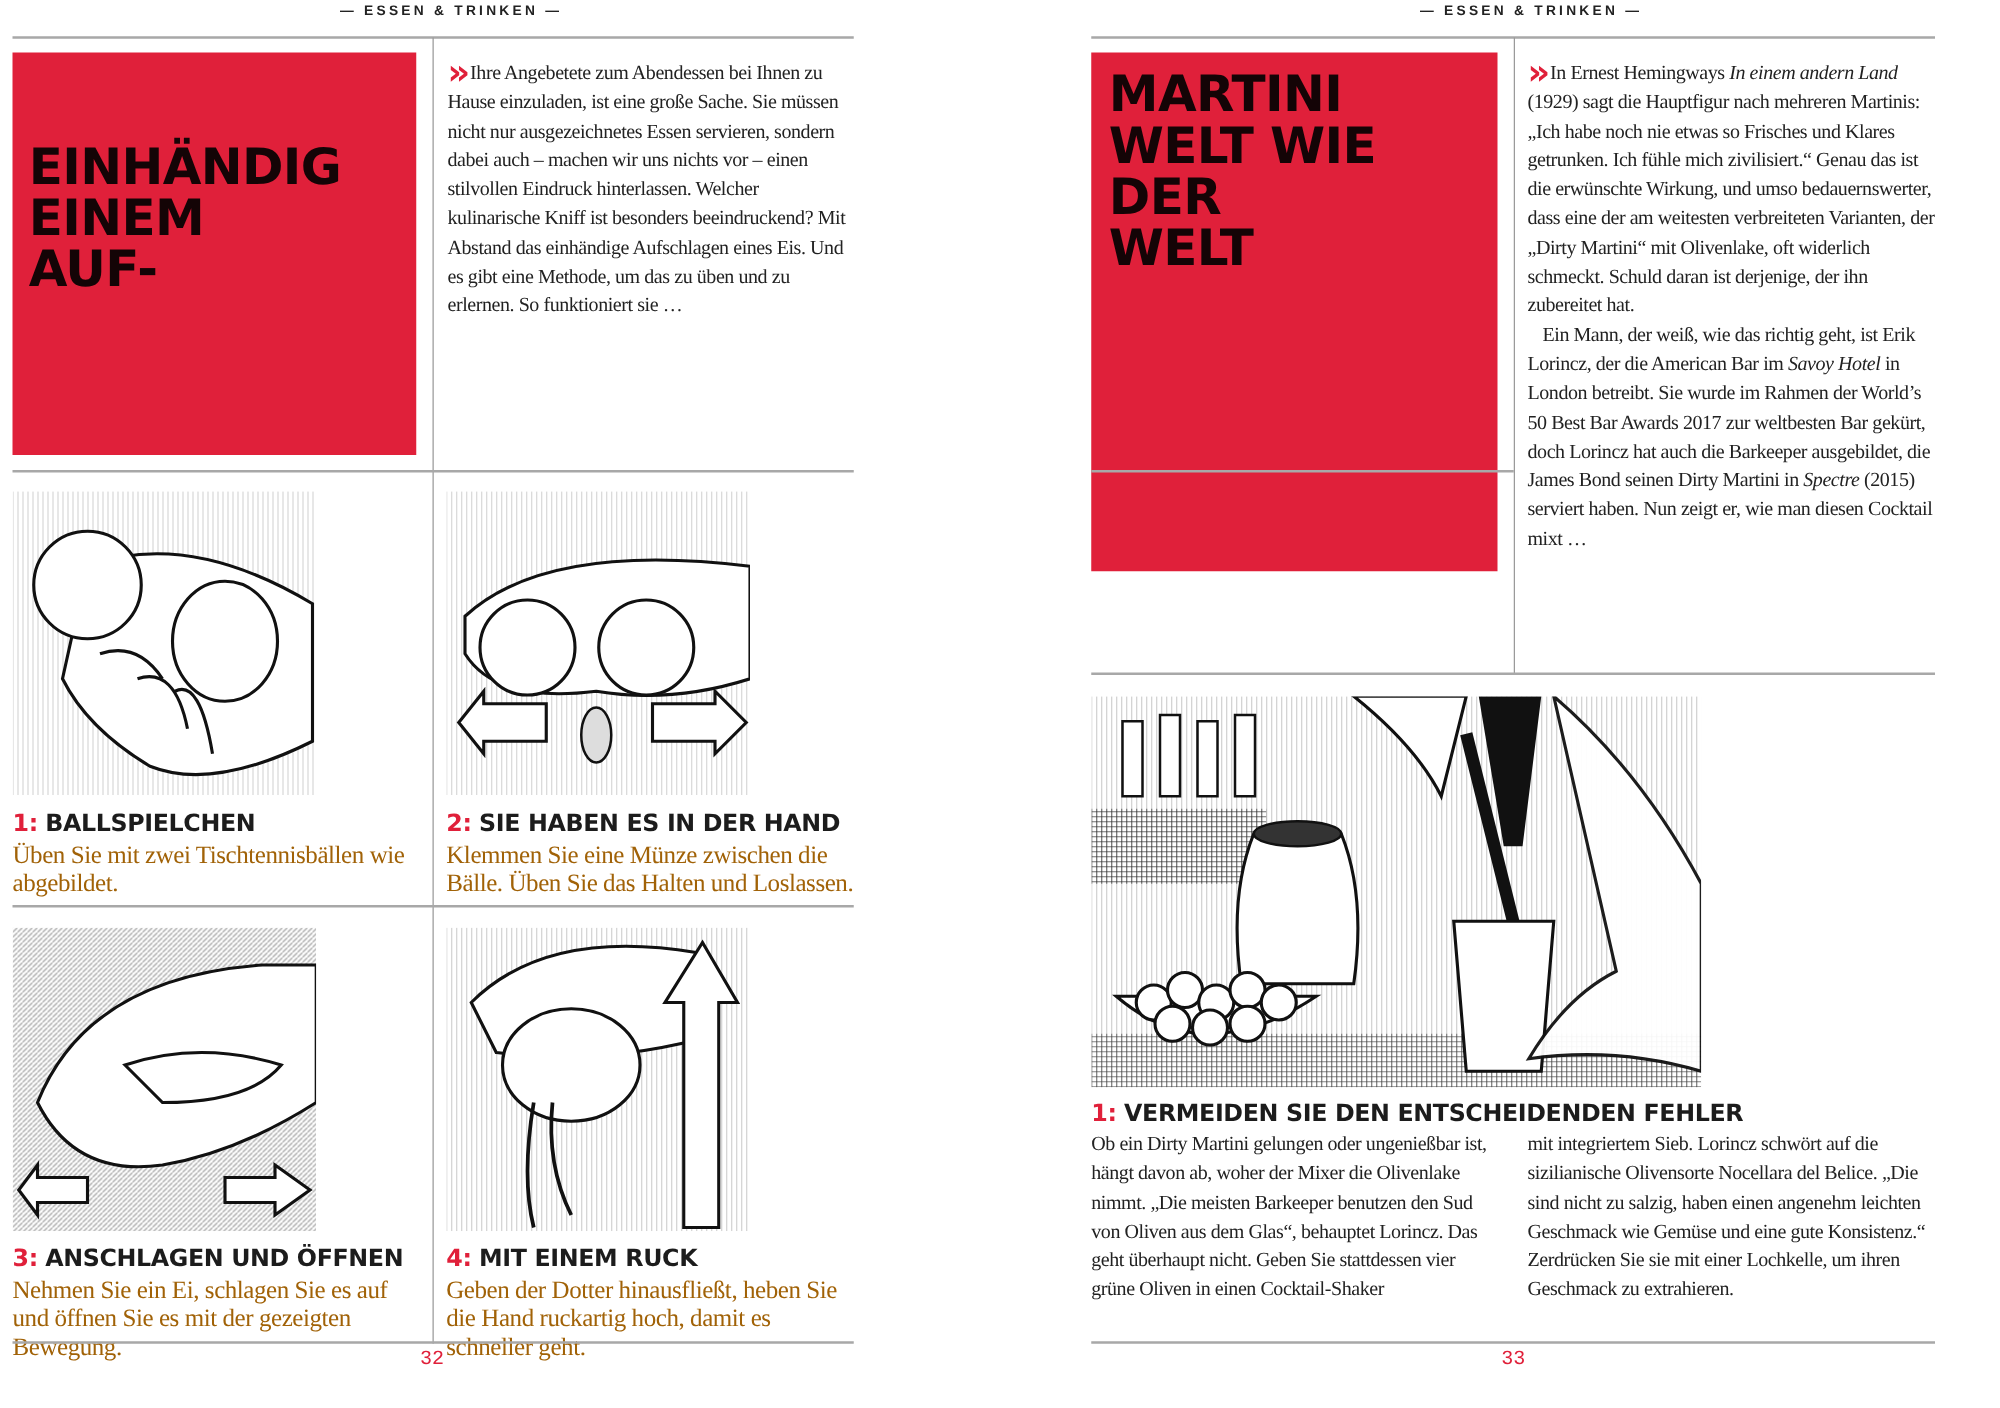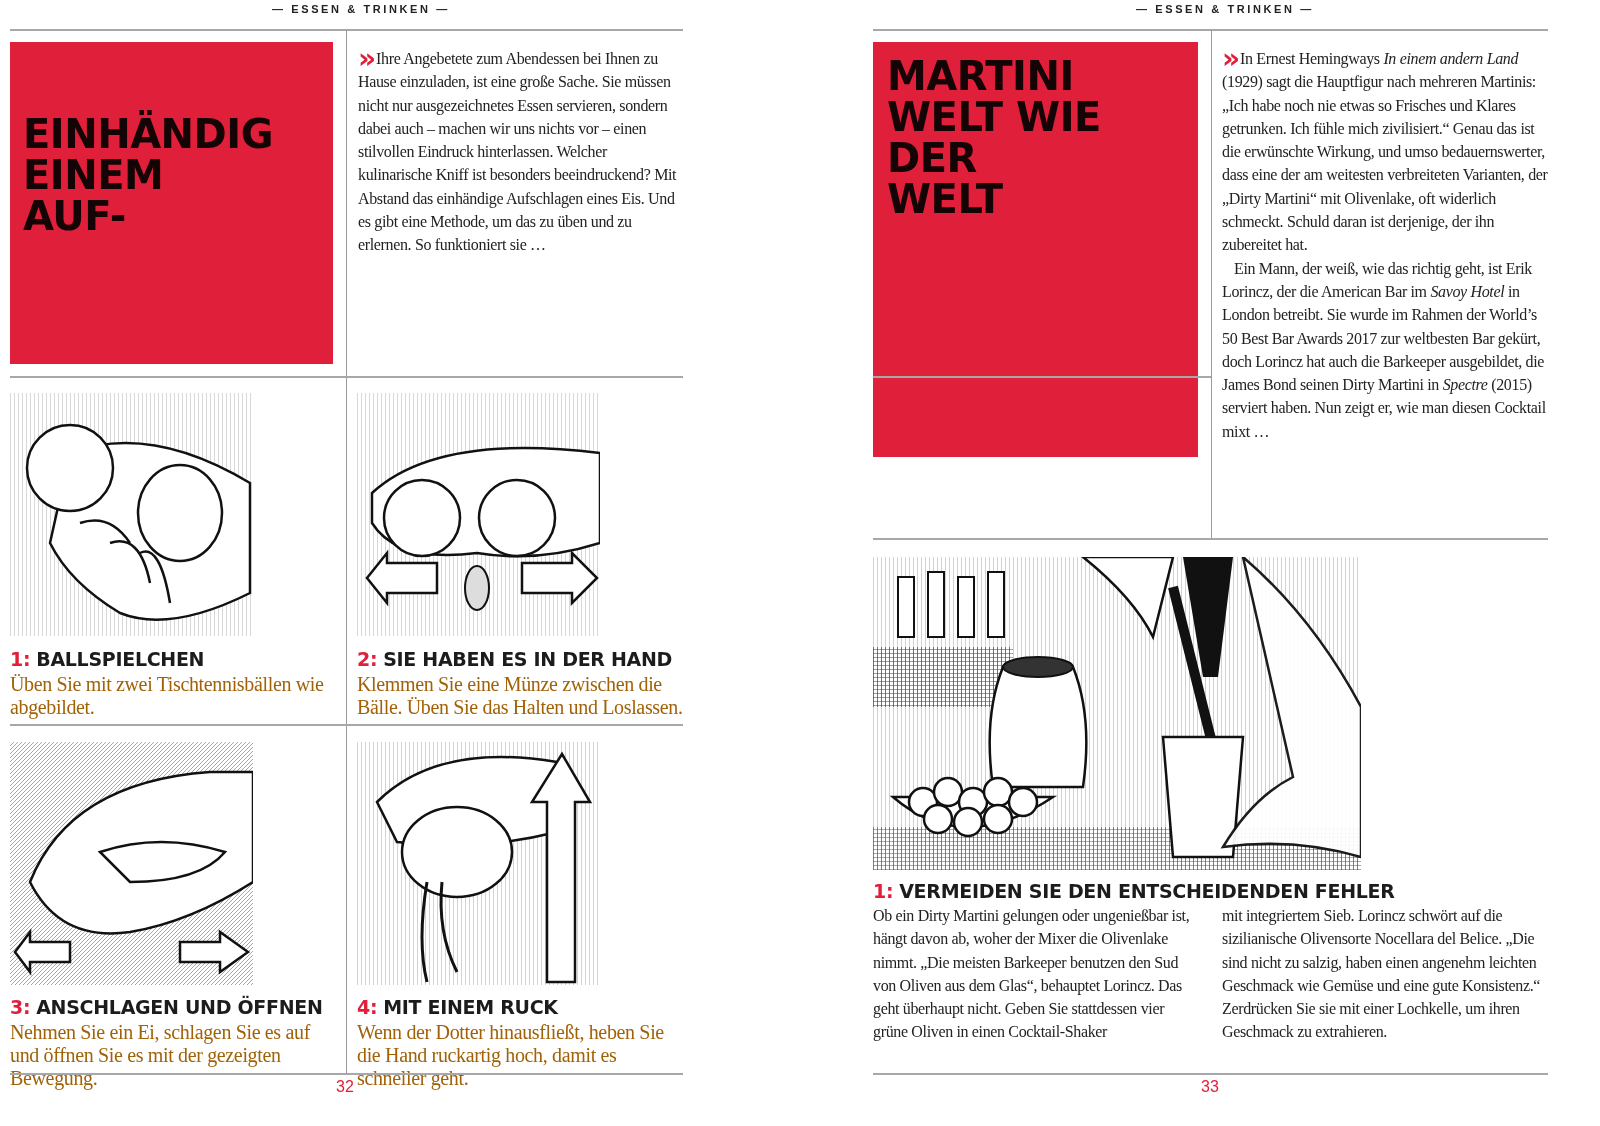--- a/index.html
+++ b/index.html
@@ -25,21 +25,21 @@
   .intro p { margin:0; }
   .quote-mark { color:#e0203a; font-family:"DejaVu Sans",sans-serif; font-weight:bold; font-size:28px; line-height:16px; vertical-align:-4px; margin-right:6px; letter-spacing:-6px; }
   .step-title {
     position:absolute; font-family:"DejaVu Sans","Liberation Sans",sans-serif; font-weight:bold;
     font-size:19px; color:#1c1c1c; white-space:nowrap; letter-spacing:-0.3px; margin:0;
   }
   .step-num { color:#e0203a; margin-right:6px; }
   .step-text { position:absolute; font-size:20px; line-height:23px; color:#a16207; letter-spacing:-0.35px; margin:0; }
   .illus { position:absolute; overflow:hidden; }
   .page-num {
-    position:absolute; font-family:Liberation Sans, sans-serif; color:#e0203a;
+    position:absolute; font-family:Liberation Mono, monospace; color:#e0203a;
     font-size:16px; font-weight:normal; top:1078px;
   }
   .col { position:absolute; font-size:16px; line-height:23.3px; color:#222; letter-spacing:-0.35px; }
   .col p { margin:0; }
   em { font-style:italic; }
 </style>
 </head>
 <body>
 
 <div>
@@ -124,21 +124,21 @@
           </pattern>
         </defs>
       <rect width="243" height="243" fill="url(#h4)" opacity="0.4"></rect>
       <path d="M20 60 Q80 0 200 20 L200 90 Q120 110 40 100 Z" fill="#fff" stroke="#111" stroke-width="2.5"></path>
       <ellipse cx="100" cy="110" rx="55" ry="45" fill="#fff" stroke="#111" stroke-width="2.5"></ellipse>
       <path d="M70 140 Q60 200 70 240 M85 140 Q80 190 100 230" fill="none" stroke="#111" stroke-width="3"></path>
       <path d="M200 240 L200 60 L185 60 L215 12 L243 60 L228 60 L228 240 Z" fill="#fff" stroke="#111" stroke-width="2.5" transform="translate(-10,0)"></path>
     </svg>
   </div>
   <h2 class="step-title" style="left:357px; top:996px;"><span class="step-num">4:</span><span>MIT EINEM RUCK</span></h2>
-  <p class="step-text" style="left:357px; top:1021px; width:330px;">Wenn der Dotter hinausfließt, heben Sie die Hand ruckartig hoch, damit es schneller geht.</p>
+  <p class="step-text" style="left:357px; top:1021px; width:330px;">Geben der Dotter hinausfließt, heben Sie die Hand ruckartig hoch, damit es schneller geht.</p>
 
   <div class="hr" style="left:10px; top:1073px; width:673px;"></div>
   <div class="page-num" style="left:336px;">32</div>
 </div>
 
 <div>
   <div class="section-label" style="left:1136px;">— ESSEN &amp; TRINKEN —</div>
   <div class="hr" style="left:873px; top:29px; width:675px;"></div>
   <div class="vr" style="left:1211px; top:30px; height:509px;"></div>
 

